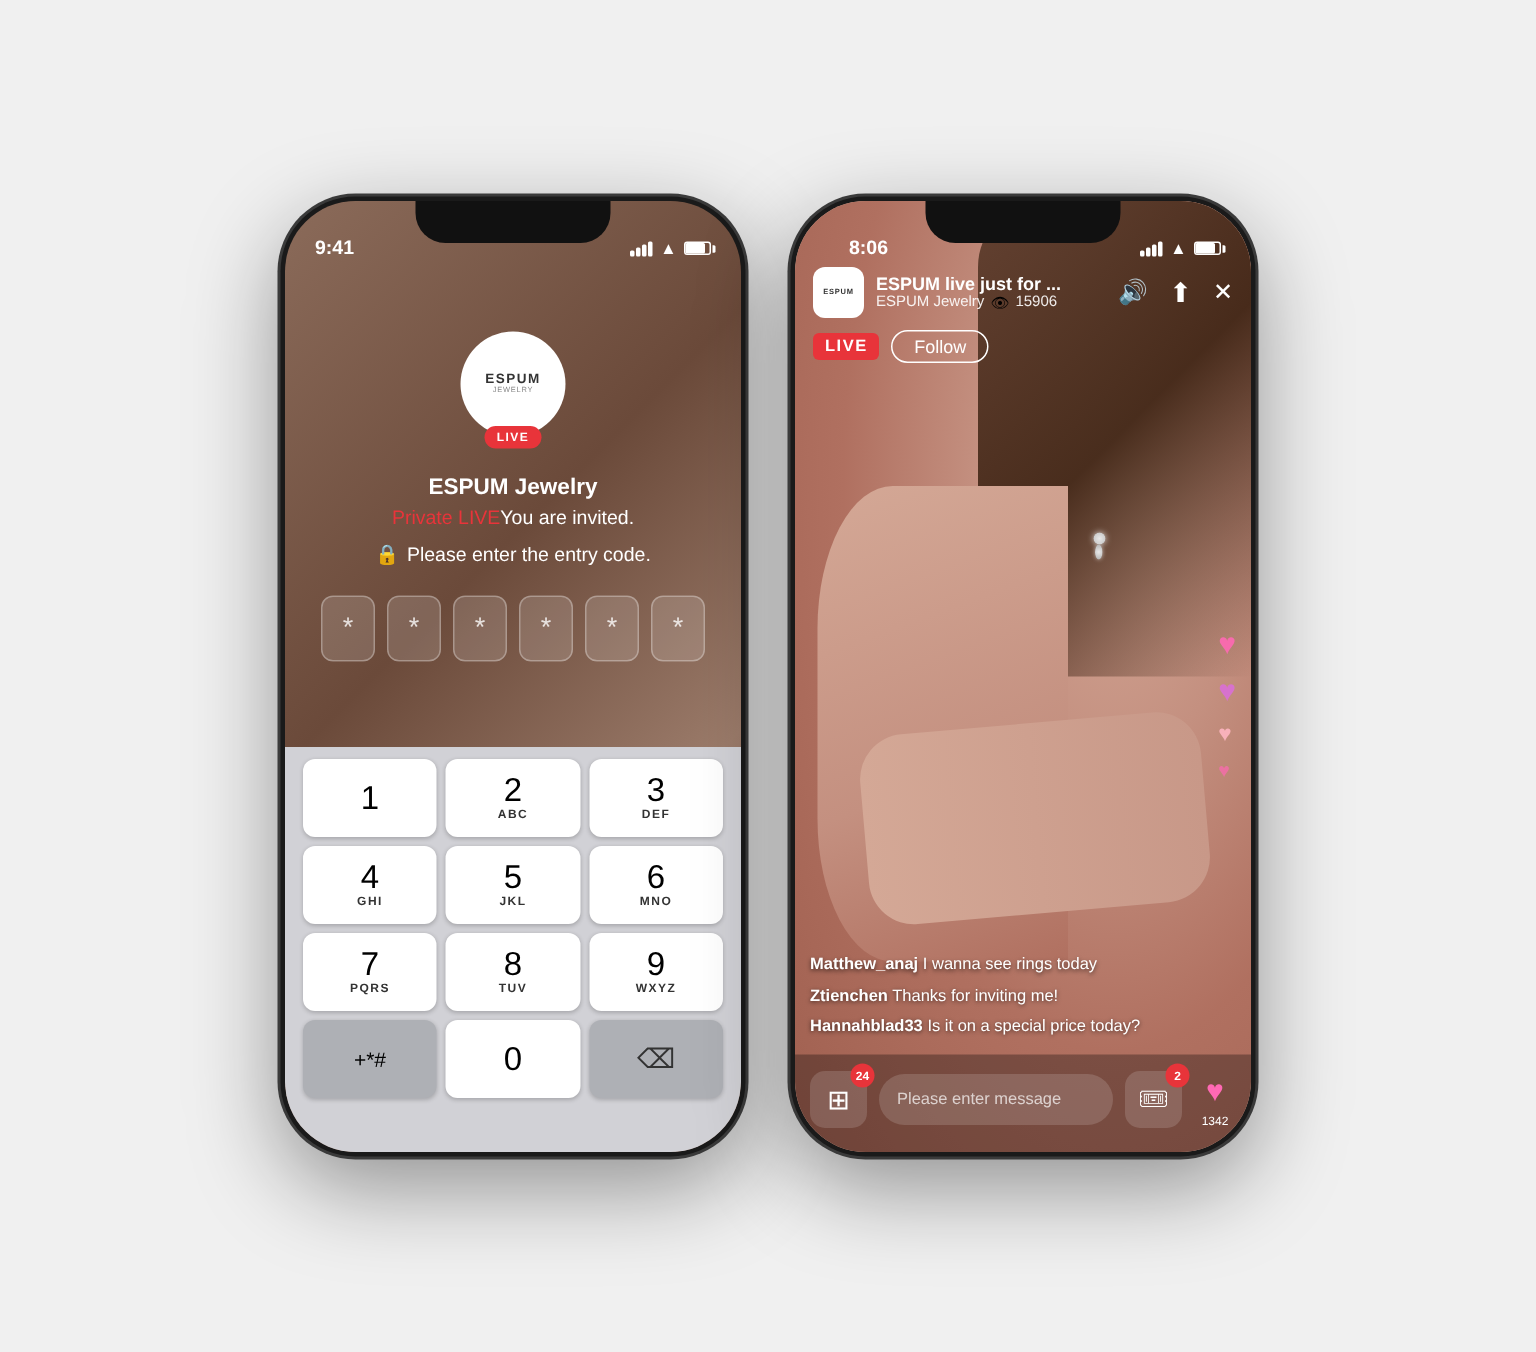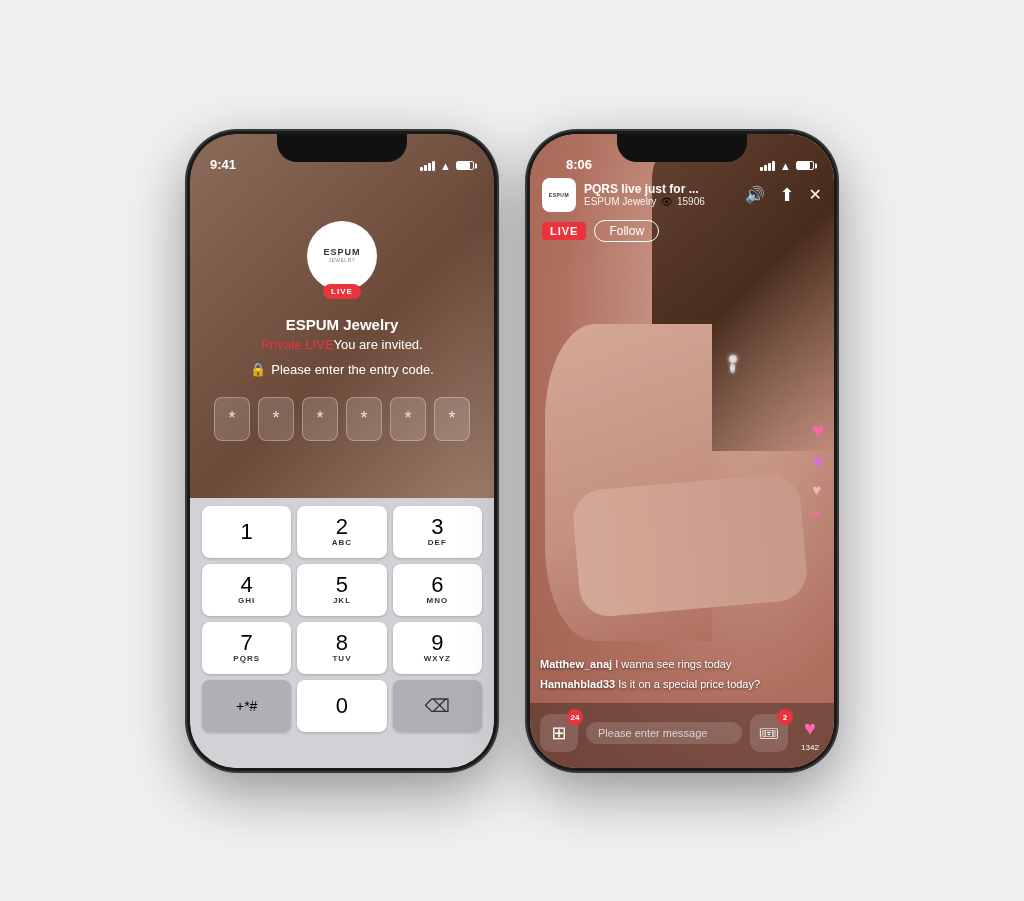--- a/index.html
+++ b/index.html
@@ -469,21 +469,21 @@
       height: 16px;
       border-radius: 8px;
       display: flex;
       align-items: center;
       justify-content: center;
       padding: 0 3px;
     }
 
     .message-input-wrap {
       flex: 1;
-      height: 22px;
+      height: 34px;
       background: rgba(255,255,255,0.15);
       border-radius: 17px;
       display: flex;
       align-items: center;
       padding: 0 12px;
       text-align: right;
     }
 
     .message-input-placeholder {
       color: rgba(255,255,255,0.7);
@@ -746,21 +746,21 @@
             </div>
           </div>
         </div>
 
         <div class="live-header">
           <div class="live-header-row">
             <div class="live-avatar">
               <span class="av-text">ESPUM</span>
             </div>
             <div class="live-channel-info">
-              <div class="live-channel-name">PQRS live just for ...</div>
+              <div class="live-channel-name">ESPUM live just for ...</div>
               <div class="live-channel-sub">
                 <span class="live-channel-sub-text">ESPUM Jewelry</span>
                 <span class="eye-icon">👁</span>
                 <span class="view-count">15906</span>
               </div>
             </div>
             <div class="live-header-actions">
               <span class="header-icon">🔊</span>
               <span class="header-icon" style="font-size:18px">⬆</span>
               <span class="header-icon" style="font-size:16px; font-weight:300;">✕</span>
@@ -779,20 +779,24 @@
           <span class="heart light-pink" style="font-size:15px;">♥</span>
           <span class="heart pink" style="font-size:13px; opacity:0.7;">♥</span>
         </div>
 
         <div class="chat-overlay">
           <div class="chat-message">
             <span class="chat-username">Matthew_anaj</span>
             <span> I wanna see rings today</span>
           </div>
           <div class="chat-message">
+            <span class="chat-username">Ztienchen</span>
+            <span> Thanks for inviting me!</span>
+          </div>
+          <div class="chat-message">
             <span class="chat-username">Hannahblad33</span>
             <span> Is it on a special price today?</span>
           </div>
         </div>
 
         <div class="live-bottom-bar">
           <div class="bottom-icon-btn">
             <span class="icon-sym">⊞</span>
             <span class="badge-count">24</span>
           </div>

